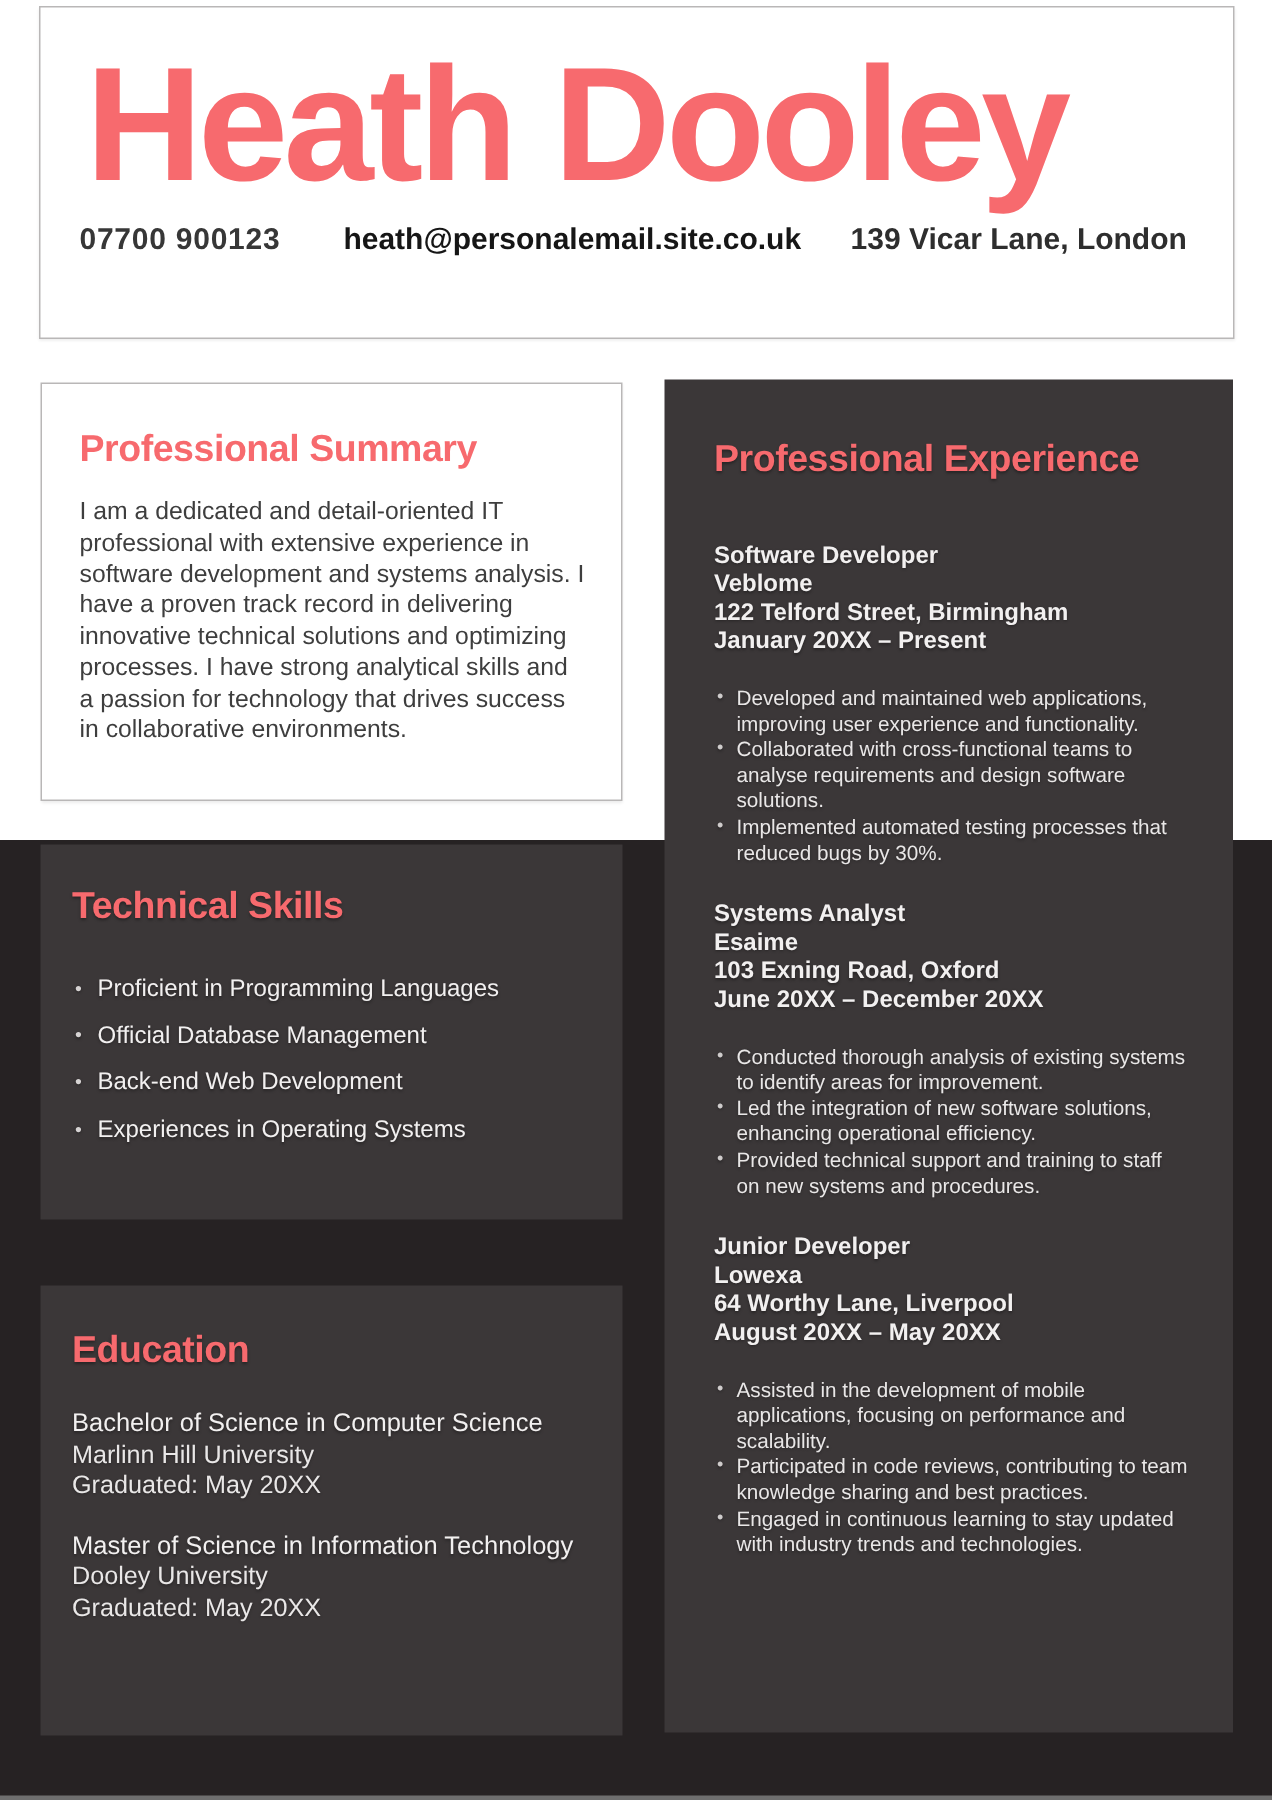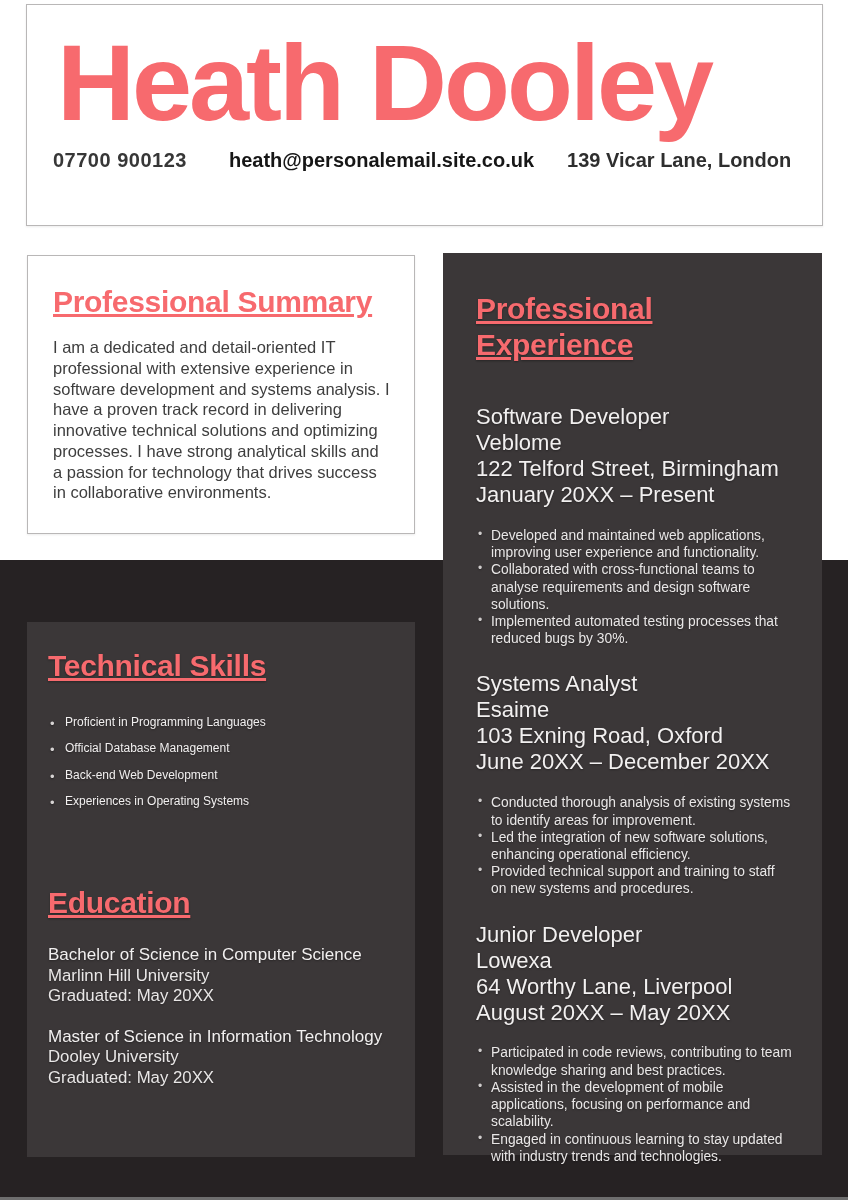--- a/index.html
+++ b/index.html
@@ -71,25 +71,24 @@
     background: #ffffff;
     border: 1px solid var(--border-gray);
     box-shadow: 0 1px 2px rgba(0,0,0,0.08);
   }
   .card-dark {
     position: absolute;
     background: var(--card-dark);
   }
   .section-title {
     color: var(--accent);
-    font-size: 30px;
+    font-size: 25px;
     font-weight: 700;
     letter-spacing: -0.3px;
     line-height: 1.2;
-    text-decoration: underline;
   }
   .card-dark .section-title { text-shadow: 0 1px 2px rgba(0,0,0,0.35); }
 
   
   .summary-card {
     left: 27px; top: 255px;
     width: 388px; height: 279px;
     padding: 28px 24px 0 25px;
   }
   .summary-text {
@@ -102,22 +101,22 @@
   
   .experience-card {
     left: 443px; top: 253px;
     width: 379px; height: 902px;
     padding: 38px 30px 0 33px;
     color: var(--light-text);
   }
   .jobs { margin-top: 41px; }
   .job + .job { margin-top: 24px; }
   .job-heading {
-    font-size: 22px;
-    font-weight: 400;
+    font-size: 16px;
+    font-weight: 700;
     line-height: 1.18;
     color: var(--light-text);
     text-shadow: 0 1px 2px rgba(0,0,0,0.35);
   }
   .job-bullets {
     list-style: none;
     margin-top: 19px;
     padding-left: 2px;
   }
   .job-bullets li {
@@ -131,33 +130,33 @@
   .job-bullets li::before {
     content: "•";
     position: absolute;
     left: 0; top: 0;
     font-size: 12px;
     color: #cfcccc;
   }
 
   
   .skills-card {
-    left: 27px; top: 622px;
+    left: 27px; top: 563px;
     width: 388px; height: 250px;
     padding: 26px 18px 0 21px;
   }
   .skills-list {
     list-style: none;
     margin-top: 31px;
   }
   .skills-list li {
     position: relative;
     padding-left: 17px;
     margin-bottom: 12px;
-    font-size: 12px;
+    font-size: 16px;
     line-height: 1.2;
     color: var(--light-text);
     text-shadow: 0 1px 2px rgba(0,0,0,0.35);
   }
   .skills-list li::before {
     content: "•";
     position: absolute;
     left: 2px; top: 1px;
     font-size: 13px;
     color: #d6d3d3;
@@ -244,23 +243,23 @@
 
       <article class="job">
         <div class="job-heading">
           <div>Junior Developer</div>
           <div>Lowexa</div>
           <div>64 Worthy Lane, Liverpool</div>
           <div>August 20XX – May 20XX</div>
         </div>
         <ul class="job-bullets">
 
+            <li>Assisted in the development of mobile applications, focusing on performance and scalability.</li>
+
             <li>Participated in code reviews, contributing to team knowledge sharing and best practices.</li>
-
-            <li>Assisted in the development of mobile applications, focusing on performance and scalability.</li>
 
             <li>Engaged in continuous learning to stay updated with industry trends and technologies.</li>
           </ul>
       </article>
     </div>
 </section>
 
 <section class="card-dark skills-card">
   <h2 class="section-title">Technical Skills</h2>
   <ul class="skills-list">

